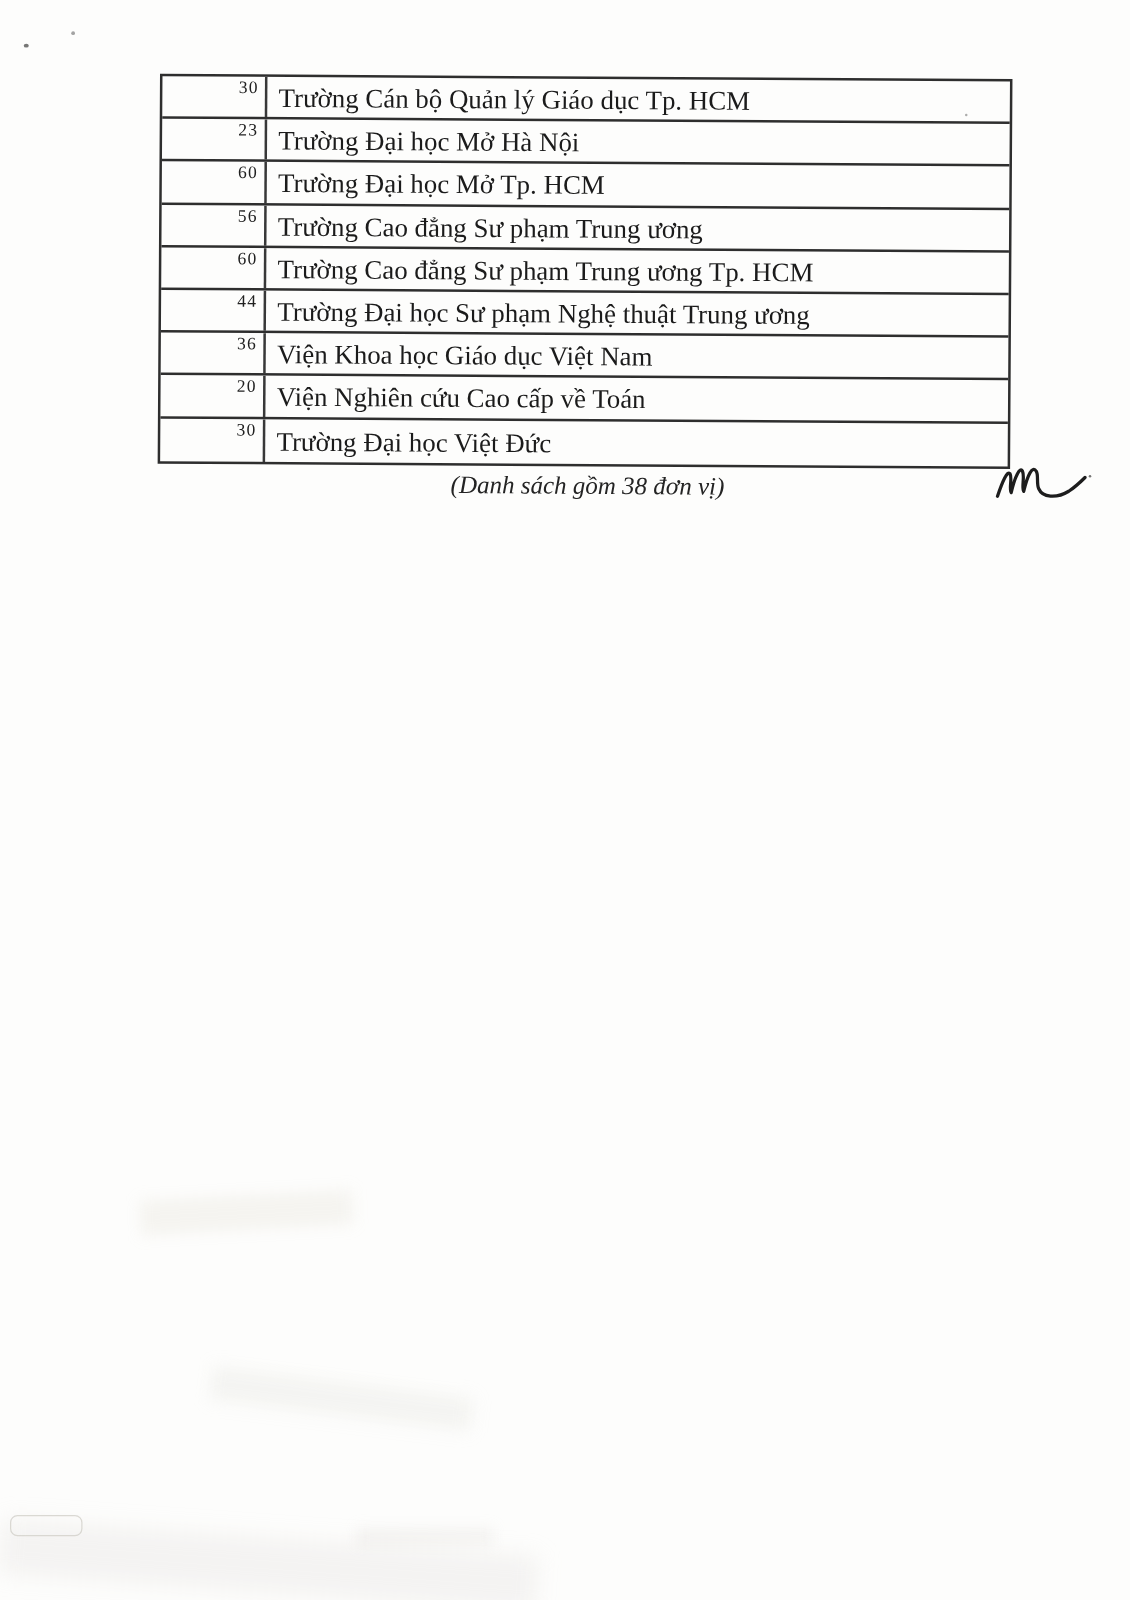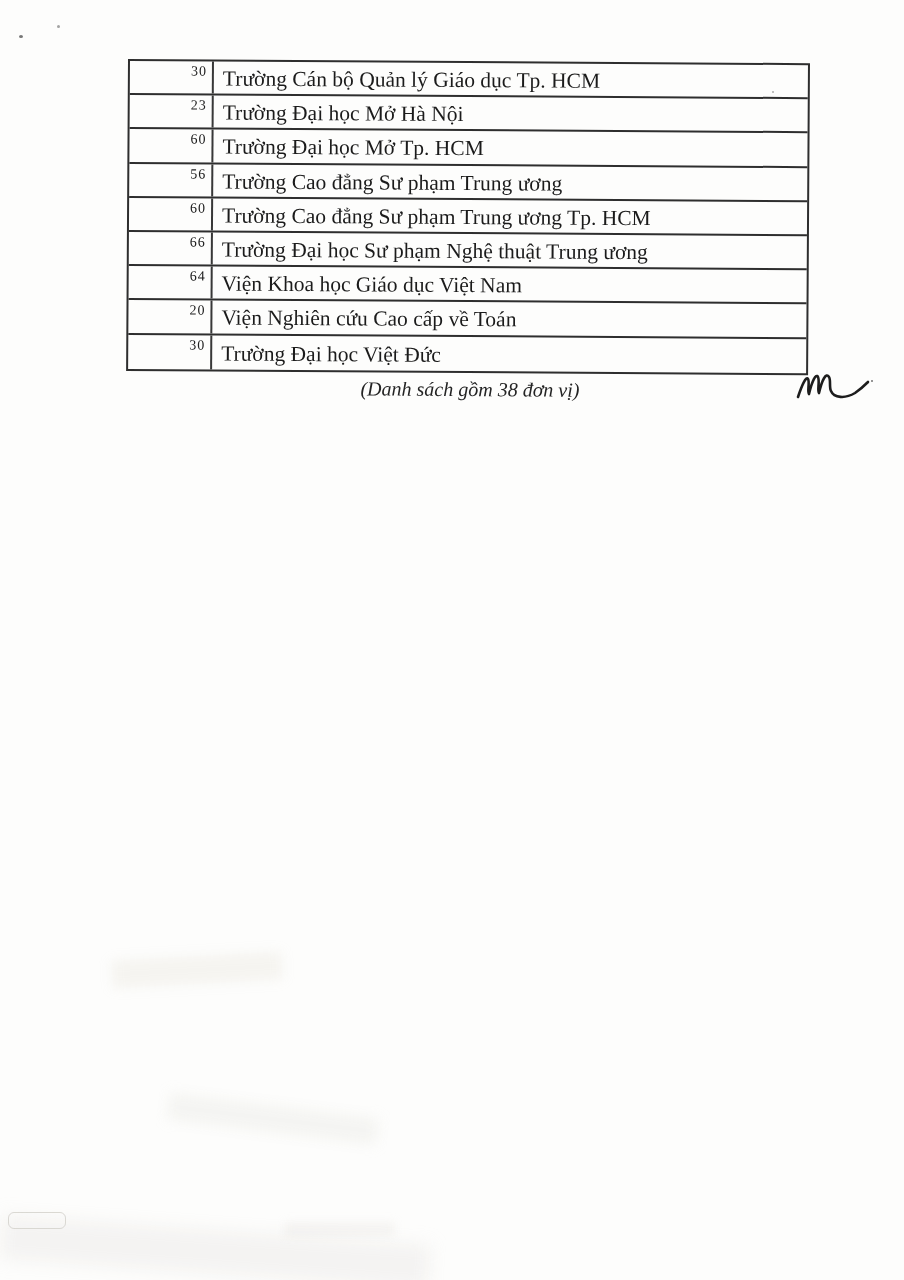--- a/index.html
+++ b/index.html
@@ -149,25 +149,25 @@
       </div>
       <div class="row">
         <div class="cell-no">56</div>
         <div class="cell-name">Trường Cao đẳng Sư phạm Trung ương</div>
       </div>
       <div class="row">
         <div class="cell-no">60</div>
         <div class="cell-name">Trường Cao đẳng Sư phạm Trung ương Tp. HCM</div>
       </div>
       <div class="row">
-        <div class="cell-no">66</div>
+        <div class="cell-no">44</div>
         <div class="cell-name">Trường Đại học Sư phạm Nghệ thuật Trung ương</div>
       </div>
       <div class="row">
-        <div class="cell-no">64</div>
+        <div class="cell-no">36</div>
         <div class="cell-name">Viện Khoa học Giáo dục Việt Nam</div>
       </div>
       <div class="row">
         <div class="cell-no">20</div>
         <div class="cell-name">Viện Nghiên cứu Cao cấp về Toán</div>
       </div>
       <div class="row">
         <div class="cell-no">30</div>
         <div class="cell-name">Trường Đại học Việt Đức</div>
       </div>

